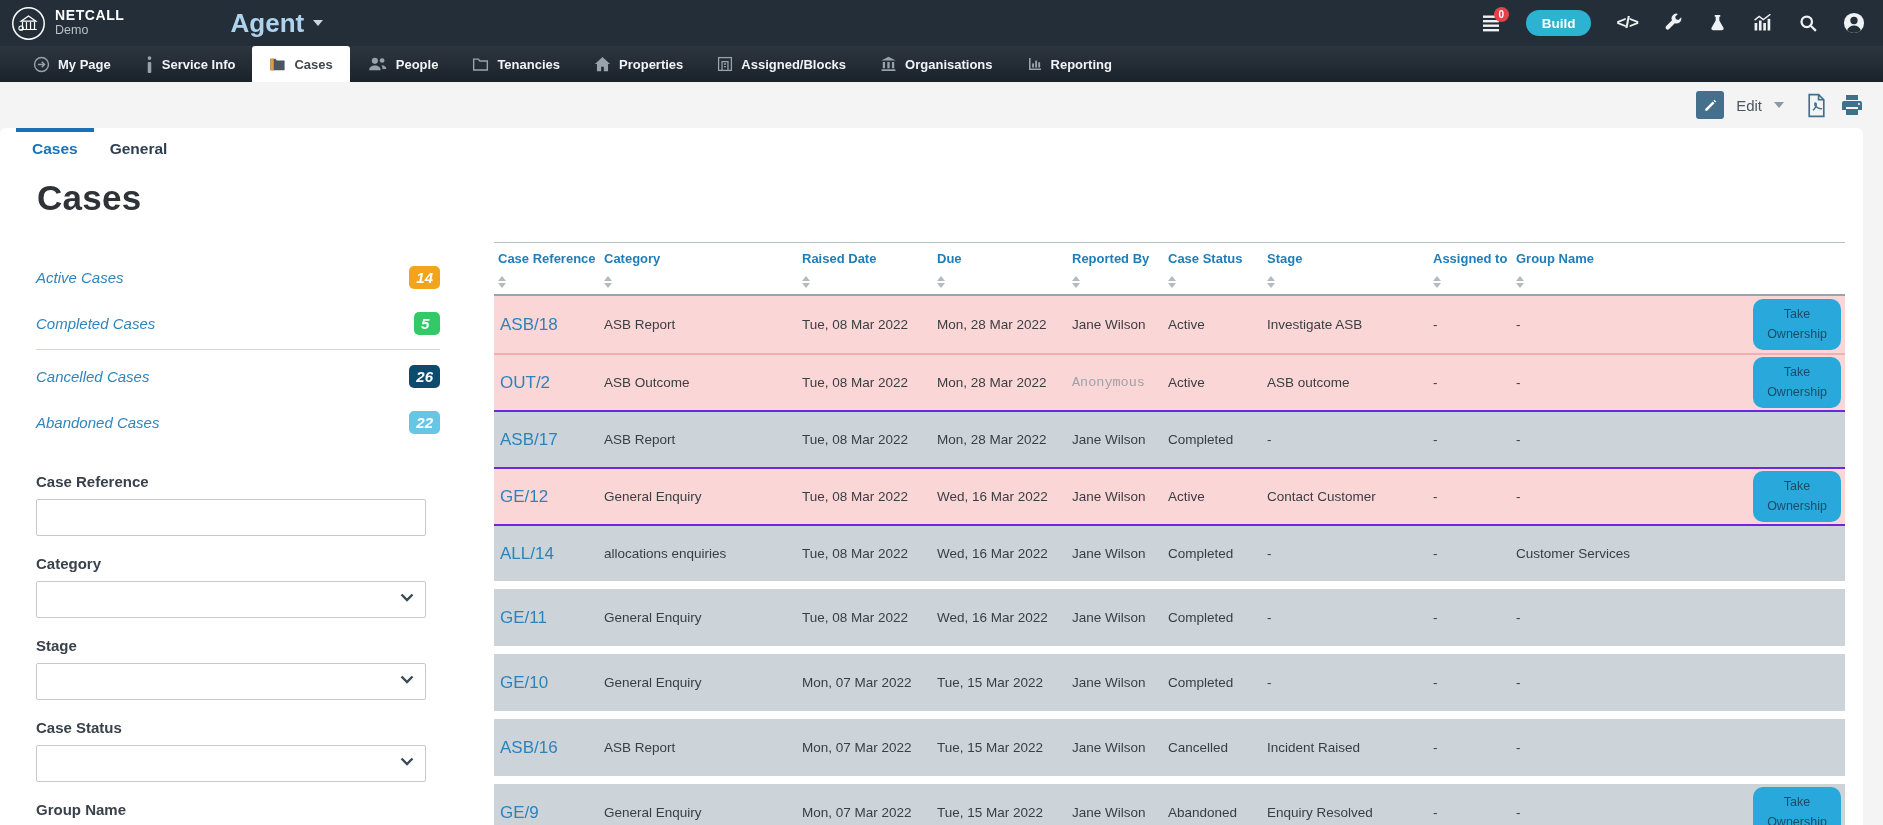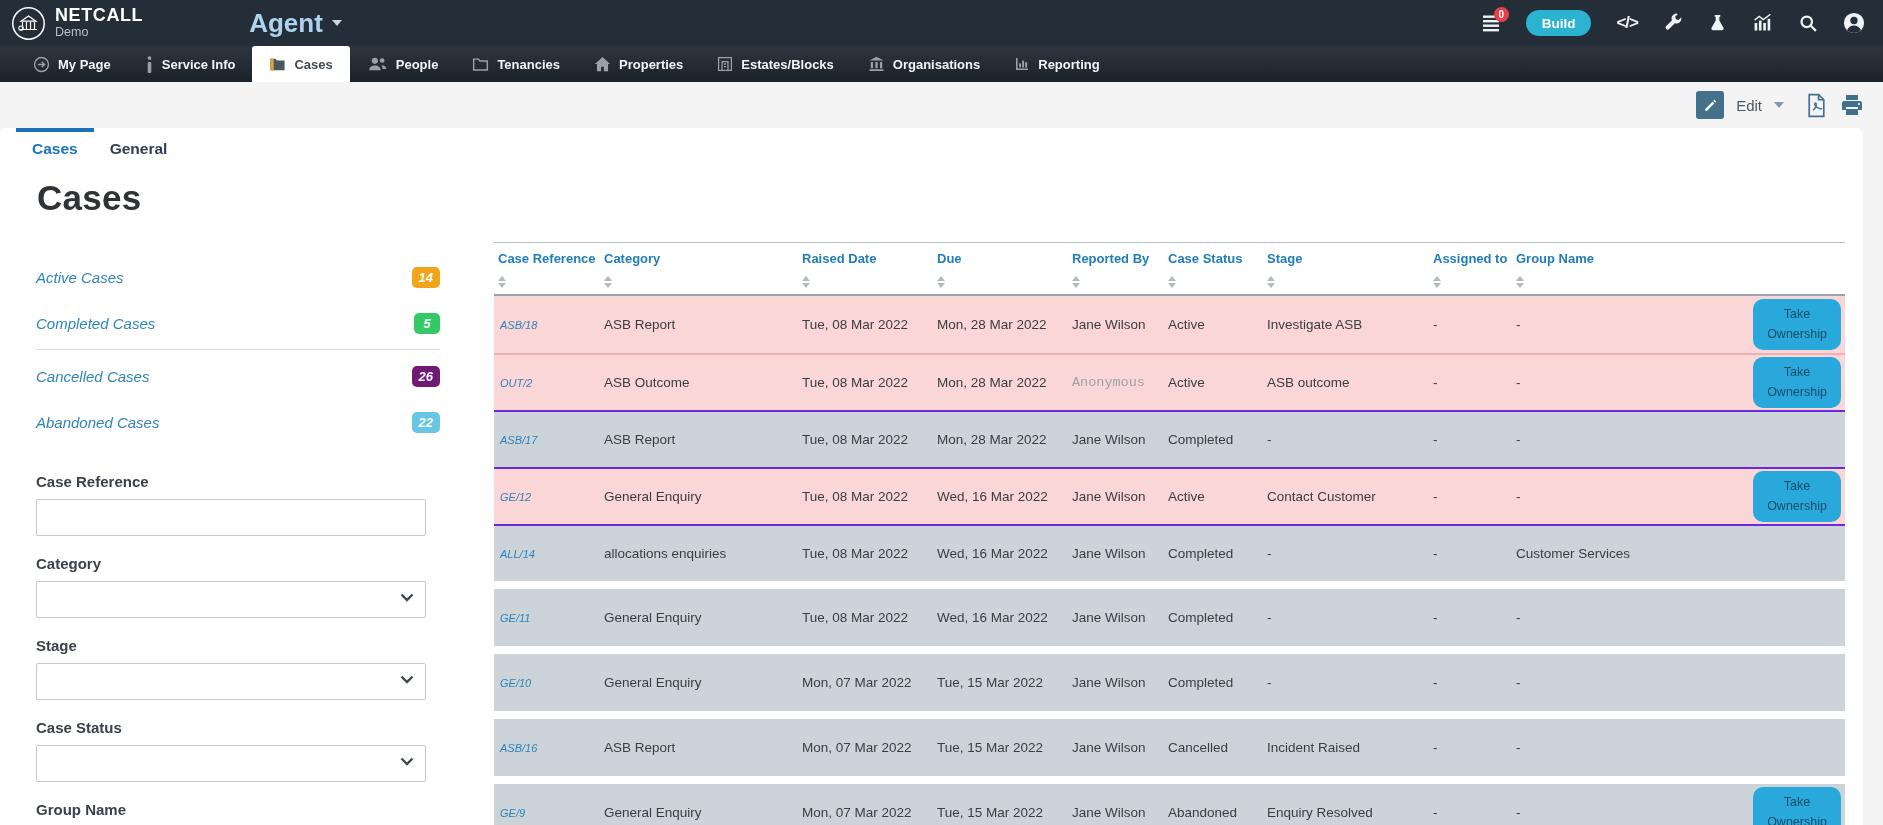--- a/index.html
+++ b/index.html
@@ -4,21 +4,21 @@
 <style>
   * { margin:0; padding:0; box-sizing:border-box; }
   html,body { width:1883px; height:825px; overflow:hidden; }
   body { background:#f4f4f4; font-family:"Liberation Sans", sans-serif; }
   svg { display:block; }
 
   
   .topnav { height:46px; background:#242e38; display:flex; align-items:center; padding:0 18px 0 10px; }
   .brand { display:flex; align-items:center; gap:8px; }
   .brand-text { line-height:1.1; }
-  .brand-line1 { color:#ffffff; font-size:18px; font-weight:bold; letter-spacing:.6px; }
+  .brand-line1 { color:#ffffff; font-size:14px; font-weight:bold; letter-spacing:.6px; }
   .brand-line2 { color:#b9c0c6; font-size:12.5px; }
   .app-menu { margin-left:106px; display:flex; align-items:center; gap:9px; cursor:pointer; }
   .app-menu-label { color:#aed3ee; font-size:26px; font-weight:600; }
   .caret-down { width:0; height:0; border-left:5px solid transparent; border-right:5px solid transparent; border-top:6px solid #cfd6da; }
   .topnav-right { margin-left:auto; display:flex; align-items:center; gap:25px; }
   .tn-icon { color:#eef2f4; cursor:pointer; position:relative; }
   .notif-badge { position:absolute; top:-6px; right:-8px; background:#e8404a; color:#fff; width:15px; height:15px; border-radius:50%; font-size:10px; font-weight:bold; display:flex; align-items:center; justify-content:center; }
   .build-btn { background:#2bb3d1; color:#fff; font-size:13.5px; font-weight:bold; border:none; border-radius:13px; height:26px; padding:0 16px; cursor:pointer; }
   .code-glyph { font-size:17px; font-weight:bold; color:#eef2f4; letter-spacing:-1px; }
 
@@ -42,21 +42,21 @@
   .subtab { padding:8px 16px 10px; font-size:15.5px; font-weight:bold; color:#2d3e50; border-top:4px solid transparent; cursor:pointer; }
   .subtab.active { border-top-color:#1a6fb5; color:#1a72b8; }
   .page-title { margin:10px 0 0 37px; font-size:35px; font-weight:800; color:#2f3337; letter-spacing:.3px; }
   .body-row { display:flex; margin-top:24px; }
 
   
   .left-col { width:420px; margin-left:36px; margin-right:38px; flex:none; }
   .case-links { width:404px; padding-top:12px; }
   .case-link-item { height:46px; display:flex; align-items:center; justify-content:space-between; cursor:pointer;font-style:italic; }
   .case-link-item a { color:#2e84bc; font-size:15px; text-decoration:none; }
-  .count-badge { min-width:26px; padding:3px 7px; border-radius:5px; color:#fff; font-size:13px; font-weight:bold; text-align:center; }
+  .count-badge { min-width:26px; padding:3px 7px; border-radius:5px; color:#fff; font-size:15px; font-weight:bold; text-align:left; }
   .links-divider { border-bottom:1px solid #ddd5ce; margin:3px 0; }
   .filters { width:390px; margin-top:28px; }
   .filter-group { margin-bottom:19px; }
   .filter-label { display:block; font-size:15px; font-weight:bold; color:#39414b; margin-bottom:9px; }
   .filter-input, .filter-select { width:100%; height:37px; border:1px solid #c6c9cc; border-radius:2px; background:#fff; font-size:14px; padding:0 9px; color:#333; }
   .select-wrap { position:relative; }
   .select-wrap .chev { position:absolute; right:12px; top:12px; pointer-events:none; color:#3b4a55; }
   select { appearance:none; -webkit-appearance:none; }
 
   
@@ -69,21 +69,21 @@
   .sort { display:inline-flex; flex-direction:column; gap:2px; margin-top:4px; }
   .sort .up { width:0; height:0; border-left:4px solid transparent; border-right:4px solid transparent; border-bottom:5px solid #b3bac0; }
   .sort .dn { width:0; height:0; border-left:4px solid transparent; border-right:4px solid transparent; border-top:5px solid #b3bac0; }
   .row { height:57px; align-items:center; font-size:13.5px; color:#393e43; }
   .row > div { padding-left:6px; }
   .row.pink { background:#fbd6d7; }
   .row.gray { background:#ccd4d9; }
   .sep-gap { margin-top:8px; }
   .sep-rose { border-top:2px solid #f0b0b3; }
   .sep-line { border-top:2px solid #6d28d9; }
-  .ref-link { color:#2e82ba; text-decoration:none; font-size:11px;font-style:italic; }
+  .ref-link { color:#2e82ba; text-decoration:none; font-size:17px; }
   .muted { color:#9ea3a8;font-family:Liberation Mono, monospace; }
   .action-cell { display:flex; justify-content:flex-start; }
   .take-btn { width:88px; background:#29a9db; border:none; border-radius:10px; color:#1b4c68; font-size:12.5px; line-height:1.55; padding:6px 6px; cursor:pointer; font-family:"Liberation Sans", sans-serif; }
 </style>
 </head>
 <body>
 
 <header class="topnav">
   <div class="brand">
     <span>
@@ -204,21 +204,21 @@
       </span>
     <span>Properties</span>
   </div>
     <div class="nav-tab">
     <span class="ic">
         <svg width="16" height="16" viewBox="0 0 20 20" fill="none" stroke="currentColor" stroke-width="1.6">
           <rect x="2" y="2" width="16" height="16"></rect>
           <path d="M6.3 18V7h7.4v11M8.7 10h2.6M8.7 13.2h2.6"></path>
         </svg>
       </span>
-    <span>Estates/Blocks</span>
+    <span>Assigned/Blocks</span>
   </div>
     <div class="nav-tab">
     <span class="ic">
         <svg width="17" height="16" viewBox="0 0 20 19" fill="currentColor">
           <path d="M10 .8 1.5 5.2h17zM3.2 7h2.7v7.4H3.2zM8.6 7h2.8v7.4H8.6zM14.1 7h2.7v7.4h-2.7zM1.8 15.6h16.4v2.2H1.8z"></path>
         </svg>
       </span>
     <span>Organisations</span>
   </div>
     <div class="nav-tab">
@@ -279,21 +279,21 @@
     <a href="#">Active Cases</a>
     <span class="count-badge" style="background:#f2a51c">14</span>
   </div>
           <div class="case-link-item">
     <a href="#">Completed Cases</a>
     <span class="count-badge" style="background:#32c966">5</span>
   </div>
           <div class="links-divider"></div>
           <div class="case-link-item">
     <a href="#">Cancelled Cases</a>
-    <span class="count-badge" style="background:#701a75">26</span>
+    <span class="count-badge" style="background:#0c4a6e">26</span>
   </div>
           <div class="case-link-item">
     <a href="#">Abandoned Cases</a>
     <span class="count-badge" style="background:#66c6e4">22</span>
   </div>
         </div>
       <div class="filters" id="filters">
           <div class="filter-group">
     <label class="filter-label">Case Reference</label><input class="filter-input" type="text" value="" style=""></div>
           <div class="filter-group">

